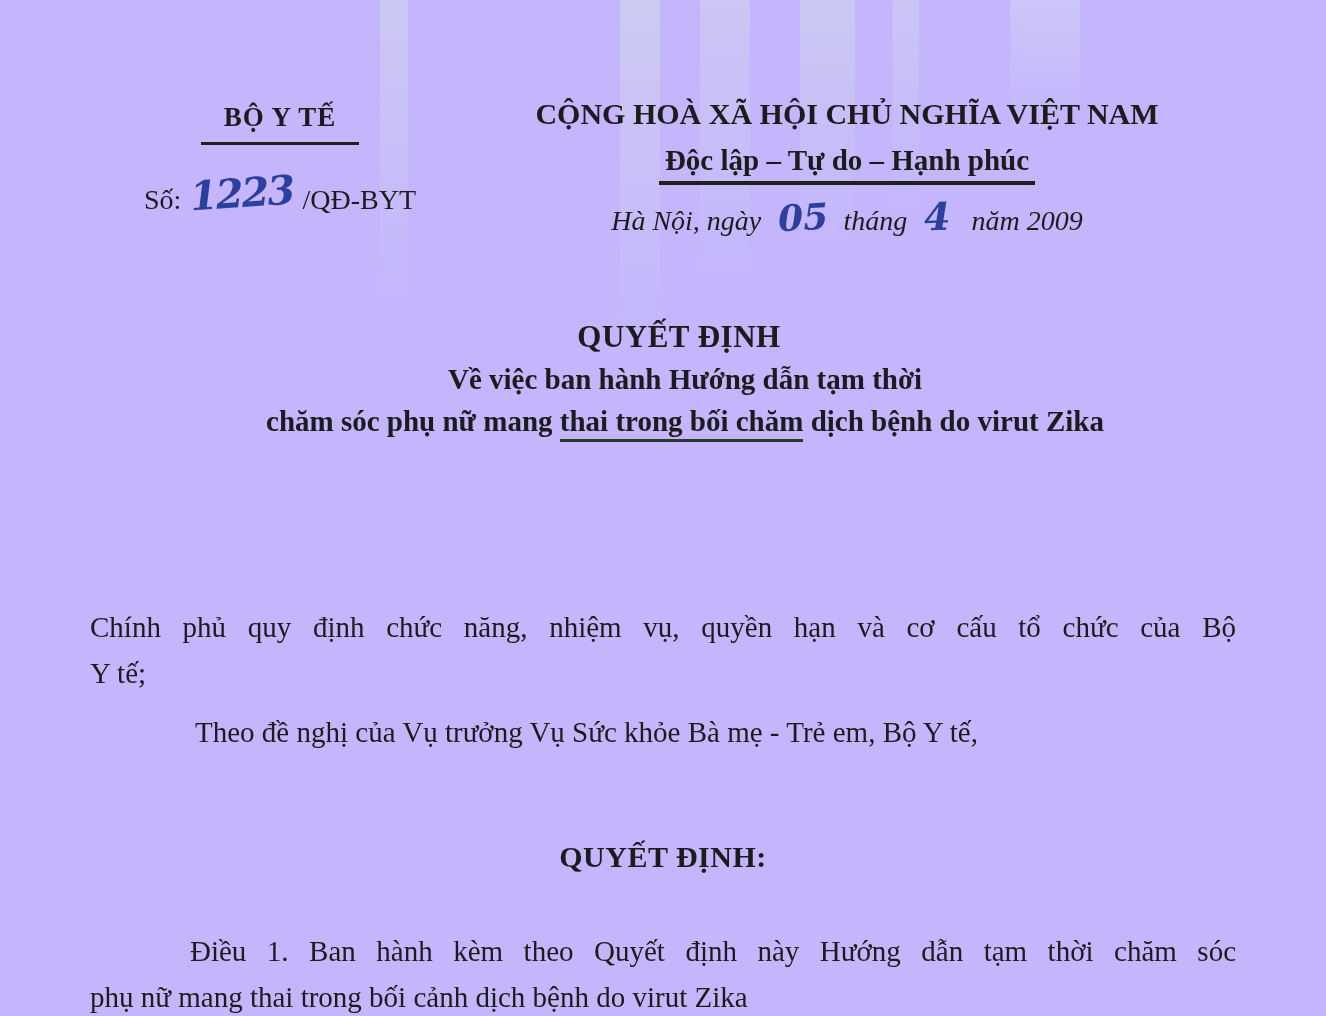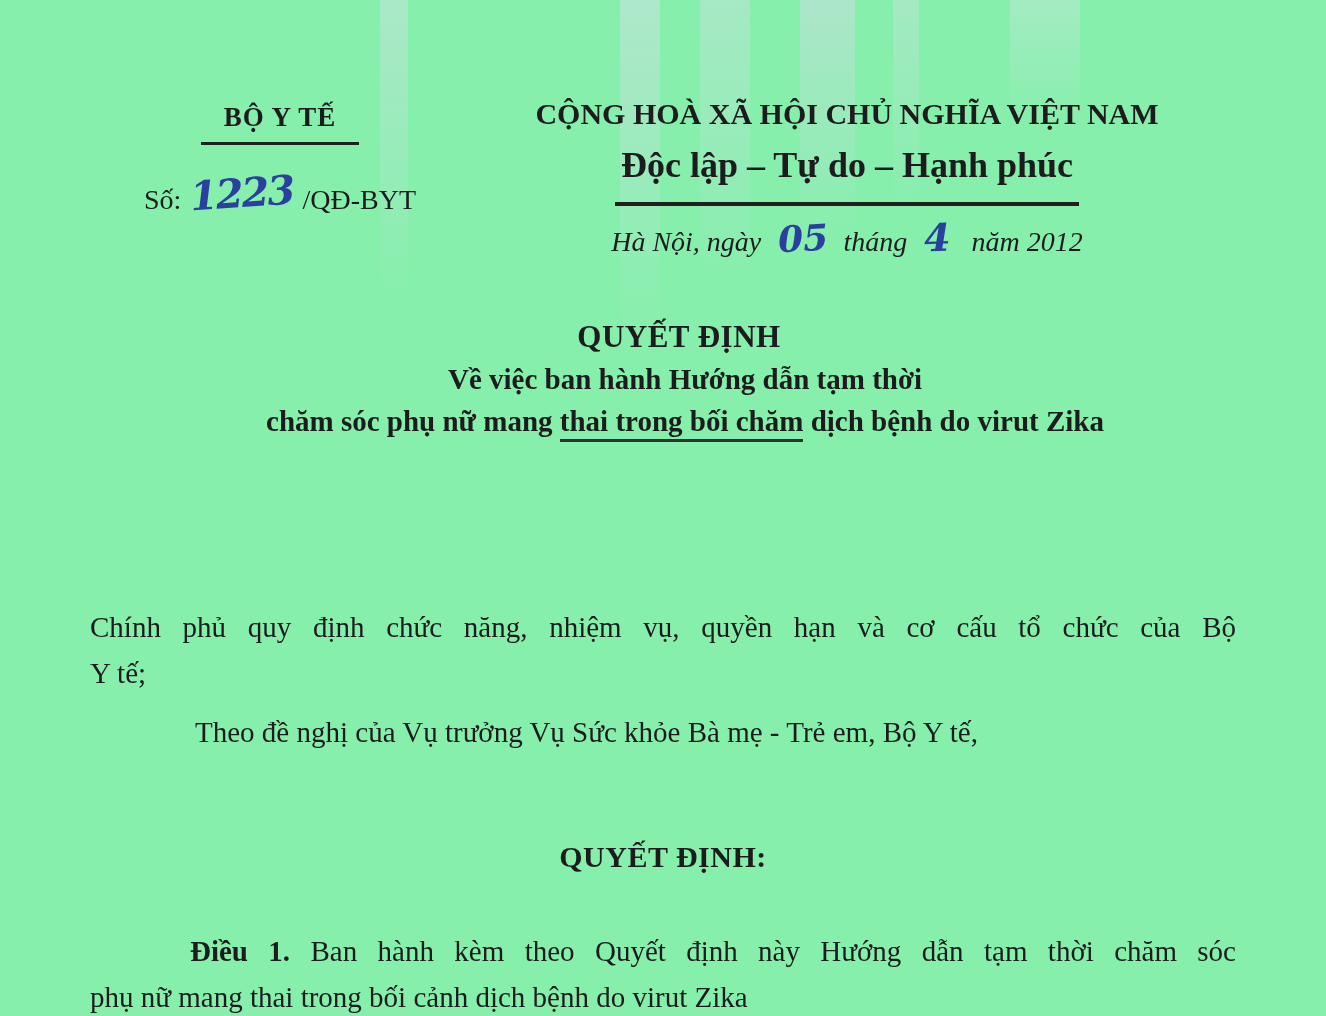--- a/index.html
+++ b/index.html
@@ -7,21 +7,21 @@
   body {
     font-family: "Liberation Serif", serif;
     color: #1c1c1e;
     -webkit-font-smoothing: antialiased;
   }
   .page {
     position: relative;
     width: 1326px;
     height: 1016px;
     margin: 0 auto;
-    background: #86efac;
+    background: #c4b5fd;
     overflow: hidden;
   }
   
   .streak {
     position: absolute;
     top: 0;
     pointer-events: none;
   }
   .s1 { left: 380px; width: 28px; height: 300px;
         background: linear-gradient(180deg, rgba(214,224,233,.45), rgba(214,224,233,0)); }
@@ -77,22 +77,22 @@
   }
   .national-title {
     font-weight: bold;
     font-size: 30px;
     white-space: nowrap;
   }
   .national-motto {
     display: inline-block;
     margin-top: 13px;
     font-weight: bold;
-    font-size: 36px;
-    padding: 0 6px 16px 6px;
+    font-size: 29px;
+    padding: 0 6px 4px 6px;
     border-bottom: 4px solid #20201f;
     white-space: nowrap;
   }
   .date-line {
     margin-top: 9px;
     font-style: italic;
     font-size: 28px;
     white-space: nowrap;
   }
   .hw-day { font-size: 36px; margin: 0 8px 0 10px; transform: rotate(-3deg); }
@@ -135,21 +135,21 @@
 
   .decision-heading {
     position: absolute;
     top: 840px; left: 0; width: 100%;
     text-align: center;
     font-weight: bold;
     font-size: 30px;
     letter-spacing: 0.5px;
   }
   .article { top: 928px; }
-  .article .label { font-weight: bold; }
+  .article .label { font-weight: normal; }
 </style>
 </head>
 <body>
 
 <div class="page">
 
   <div class="streak s1"></div>
   <div class="streak s2"></div>
   <div class="streak s3"></div>
   <div class="streak s4"></div>
@@ -169,21 +169,21 @@
   <div class="header-right">
     <div class="national-title">CỘNG HOÀ XÃ HỘI CHỦ NGHĨA VIỆT NAM</div>
     <div>
       <span class="national-motto">Độc lập – Tự do – Hạnh phúc</span>
     </div>
     <div class="date-line">
       <span>Hà Nội, ngày</span>
       <span class="handwritten hw-day">05</span>
       <span>tháng</span>
       <span class="handwritten hw-month">4</span>
-      <span>năm 2012</span>
+      <span>năm 2009</span>
     </div>
   </div>
 
   <div class="title-block">
     <div class="title-main">QUYẾT ĐỊNH</div>
     <div class="title-sub">Về việc ban hành Hướng dẫn tạm thời</div>
     <div class="title-sub"><span>chăm sóc phụ nữ mang </span><span class="title-underlined">thai trong bối chăm</span><span> dịch bệnh do virut Zika</span></div>
   </div>
 
 

